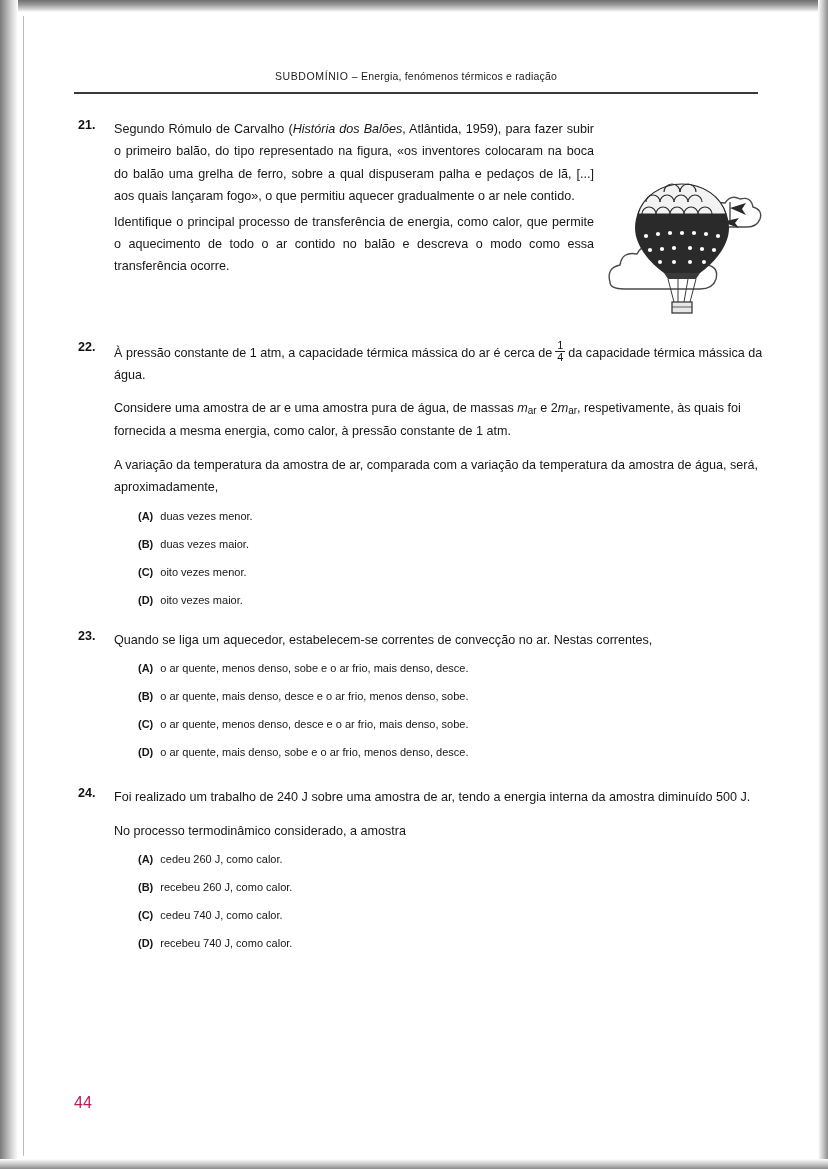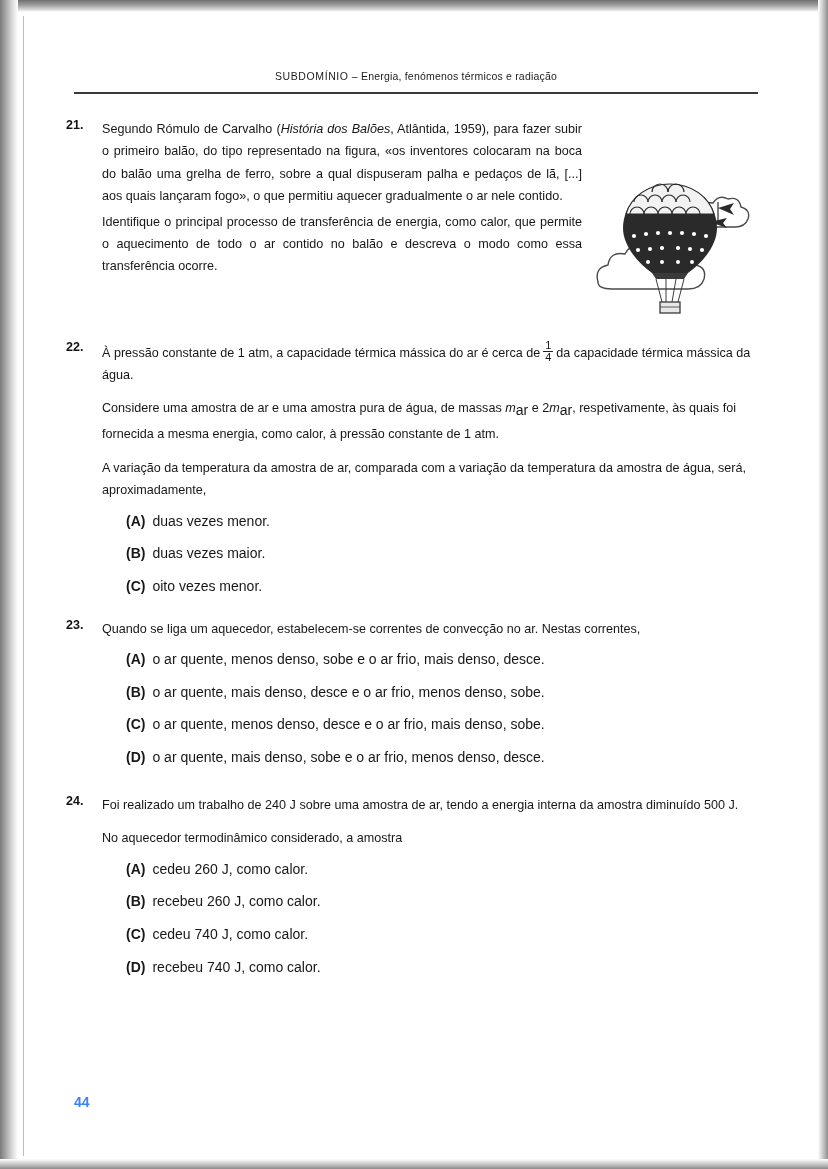--- a/index.html
+++ b/index.html
@@ -74,21 +74,21 @@
     position: absolute;
     left: 48px;
     top: 76px;
     width: 684px;
     height: 2px;
     background: #3a3a3a;
   }
 
   .content {
     position: absolute;
-    left: 40px;
+    left: 52px;
     top: 102px;
     width: 690px;
     color: #171717;
   }
 
   .q {
     position: relative;
     display: block;
     margin-bottom: 17px;
   }
@@ -111,32 +111,32 @@
     margin: 0 0 3px 0;
     text-align: justify;
   }
   .par.j { text-align: justify; }
   .par.nj { text-align: left; }
 
   .opts {
     margin: 9px 0 0 24px;
   }
   .opt {
-    font-size: 14px;
+    font-size: 11px;
     line-height: 1.55;
     margin-bottom: 11px;
     color: #171717;
   }
   .opt b {
     font-weight: bold;
     margin-right: 7px;
   }
 
   i.it { font-style: italic; }
-  .sub { font-size: 14px; vertical-align: -0.22em; }
+  .sub { font-size: 10px; vertical-align: -0.22em; }
 
   
   .frac {
     display: inline-block;
     vertical-align: -0.45em;
     text-align: center;
     font-size: 11px;
     line-height: 1.05;
     margin: 0 3px;
   }
@@ -149,23 +149,23 @@
     right: 6px;
     top: 44px;
     width: 160px;
     height: 160px;
   }
 
   .pagenum {
     position: absolute;
     left: 48px;
     top: 1078px;
-    font-size: 14px;
-    font-weight: bold;
-    color: #3b82f6;
+    font-size: 16px;
+    font-weight: normal;
+    color: #be185d;
   }
 
   .q21-wrap { width: 480px; }
 </style>
 </head>
 <body>
 
 <div class="scan">
 
   <div class="page">
@@ -257,20 +257,21 @@
       <div class="q" style="margin-top:62px;">
         <div class="qnum">22.</div>
         <div class="qbody">
           <p class="par nj"><span>À pressão constante de 1 atm, a capacidade térmica mássica do ar é cerca de</span><span class="frac"><span class="num">1</span><span class="den">4</span></span><span>da capacidade térmica mássica da água.</span></p>
           <p class="par nj" style="margin-top:11px;"><span>Considere uma amostra de ar e uma amostra pura de água, de massas</span> <i class="it">m</i><span class="sub">ar</span> <span>e 2</span><i class="it">m</i><span class="sub">ar</span><span>, respetivamente, às quais foi fornecida a mesma energia, como calor, à pressão constante de 1 atm.</span></p>
           <p class="par nj" style="margin-top:11px;">A variação da temperatura da amostra de ar, comparada com a variação da temperatura da amostra de água, será, aproximadamente,</p>
           <div class="opts">
             <div class="opt"><b>(A)</b><span>duas vezes menor.</span></div>
             <div class="opt"><b>(B)</b><span>duas vezes maior.</span></div>
             <div class="opt"><b>(C)</b><span>oito vezes menor.</span></div>
+            <div class="opt"><b>(D)</b><span>oito vezes maior.</span></div>
           </div>
         </div>
       </div>
 
       <div class="q" style="margin-top:20px;">
         <div class="qnum">23.</div>
         <div class="qbody">
           <p class="par nj">Quando se liga um aquecedor, estabelecem-se correntes de convecção no ar. Nestas correntes,</p>
           <div class="opts">
             <div class="opt"><b>(A)</b><span>o ar quente, menos denso, sobe e o ar frio, mais denso, desce.</span></div>
@@ -278,21 +279,21 @@
             <div class="opt"><b>(C)</b><span>o ar quente, menos denso, desce e o ar frio, mais denso, sobe.</span></div>
             <div class="opt"><b>(D)</b><span>o ar quente, mais denso, sobe e o ar frio, menos denso, desce.</span></div>
           </div>
         </div>
       </div>
 
       <div class="q" style="margin-top:25px;">
         <div class="qnum">24.</div>
         <div class="qbody">
           <p class="par nj">Foi realizado um trabalho de 240 J sobre uma amostra de ar, tendo a energia interna da amostra diminuído 500 J.</p>
-          <p class="par nj" style="margin-top:11px;">No aquecedor termodinâmico considerado, a amostra</p>
+          <p class="par nj" style="margin-top:11px;">No processo termodinâmico considerado, a amostra</p>
           <div class="opts">
             <div class="opt"><b>(A)</b><span>cedeu 260 J, como calor.</span></div>
             <div class="opt"><b>(B)</b><span>recebeu 260 J, como calor.</span></div>
             <div class="opt"><b>(C)</b><span>cedeu 740 J, como calor.</span></div>
             <div class="opt"><b>(D)</b><span>recebeu 740 J, como calor.</span></div>
           </div>
         </div>
       </div>
 
     </div>

